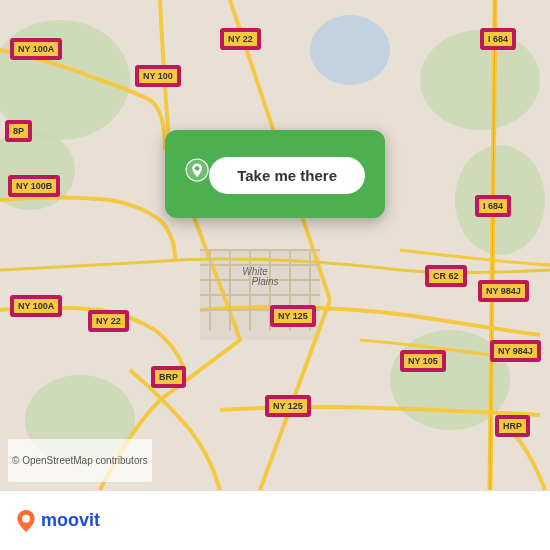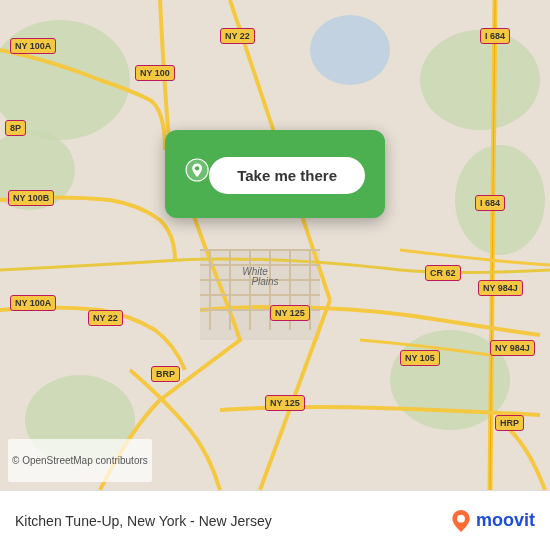--- a/index.html
+++ b/index.html
@@ -115,21 +115,21 @@
 
     
     .road-label {
       position: absolute;
       background: #f5c842;
       color: #333;
       font-size: 9px;
       font-weight: bold;
       padding: 2px 4px;
       border-radius: 3px;
-      border: 1px solid #be185d;
+      border: 4px solid #be185d;
     }
   </style>
 </head>
 <body>
 
 <div id="map-container">
   <svg id="map-svg" viewBox="0 0 550 490" xmlns="http://www.w3.org/2000/svg">
 
     <rect width="550" height="490" fill="#e8e0d5"></rect>
 
@@ -184,21 +184,21 @@
     <line x1="310" y1="250" x2="310" y2="330" stroke="#d0c0a0" stroke-width="2"></line>
 
     <text x="255" y="275" font-size="10" fill="#666" font-style="italic" text-anchor="middle">White</text>
     <text x="265" y="285" font-size="10" fill="#666" font-style="italic" text-anchor="middle">Plains</text>
   </svg>
 
   <div class="road-label" style="top:38px; left:10px;">NY 100A</div>
   <div class="road-label" style="top:65px; left:135px;">NY 100</div>
   <div class="road-label" style="top:28px; left:220px;">NY 22</div>
   <div class="road-label" style="top:28px; left:480px;">I 684</div>
-  <div class="road-label" style="top:190px; left:8px;">NY 100B</div>
+  <div class="road-label" style="top:175px; left:8px;">NY 100B</div>
   <div class="road-label" style="top:195px; left:475px;">I 684</div>
   <div class="road-label" style="top:295px; left:10px;">NY 100A</div>
   <div class="road-label" style="top:310px; left:88px;">NY 22</div>
   <div class="road-label" style="top:366px; left:135px;margin-left:16px;">BRP</div>
   <div class="road-label" style="top:305px; left:270px;">NY 125</div>
   <div class="road-label" style="top:265px; left:425px;">CR 62</div>
   <div class="road-label" style="top:280px; left:478px;">NY 984J</div>
   <div class="road-label" style="top:350px; left:400px;">NY 105</div>
   <div class="road-label" style="top:340px; left:490px;">NY 984J</div>
   <div class="road-label" style="top:395px; left:265px;">NY 125</div>
@@ -215,21 +215,20 @@
   <svg id="card-pin-icon" viewBox="0 0 44 44" xmlns="http://www.w3.org/2000/svg">
     <circle cx="22" cy="22" r="20" fill="rgba(255,255,255,0.2)" stroke="white" stroke-width="2"></circle>
     <path d="M22 10 C17 10 13 14 13 19 C13 25 22 35 22 35 C22 35 31 25 31 19 C31 14 27 10 22 10 Z" fill="white"></path>
     <circle cx="22" cy="19" r="4" fill="#4CAF50"></circle>
   </svg>
 
   <button id="card-button">Take me there</button>
 </div>
 
 <div id="bottom-bar">
-  <span id="bottom-text">Kitchen Tune-Up, New York - New Jersey</span>
   <div id="moovit-logo">
 
     <svg id="moovit-pin" viewBox="0 0 22 28" xmlns="http://www.w3.org/2000/svg">
       <path d="M11 0 C5 0 0 5 0 11 C0 18 11 28 11 28 C11 28 22 18 22 11 C22 5 17 0 11 0 Z" fill="#FF6B35"></path>
       <circle cx="11" cy="11" r="5" fill="white"></circle>
     </svg>
     <span id="moovit-text">moovit</span>
   </div>
 </div>
 

